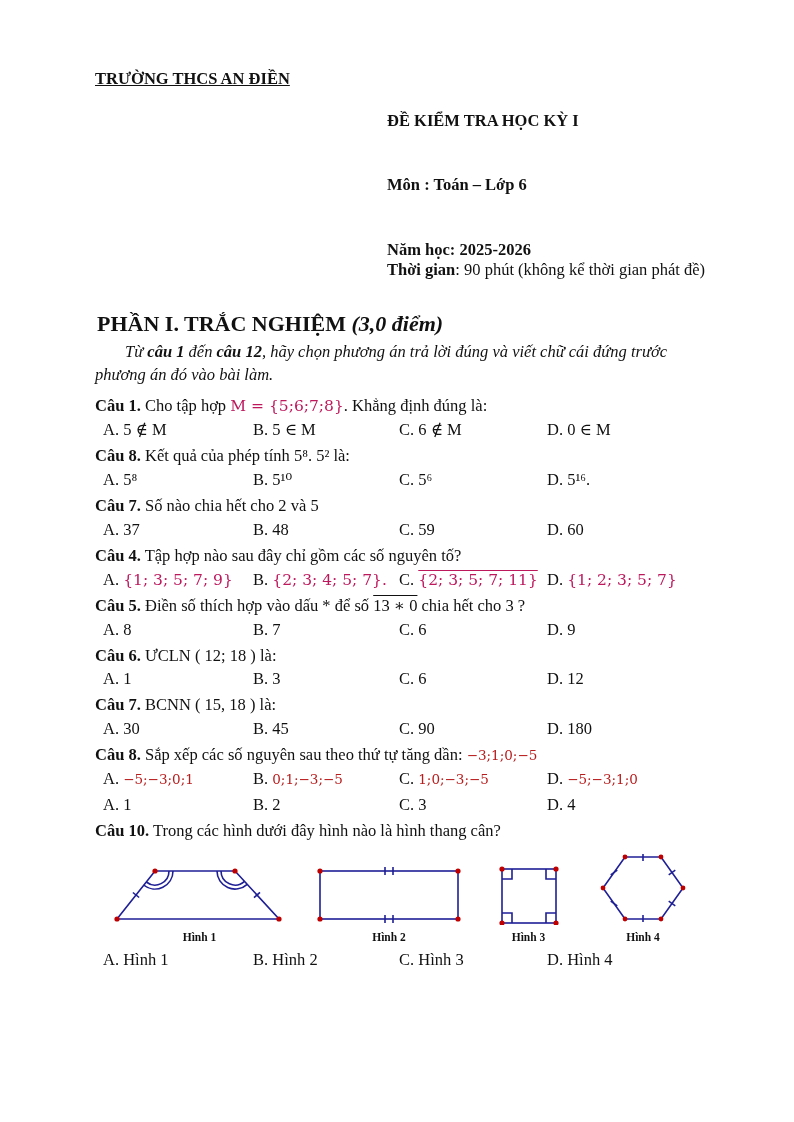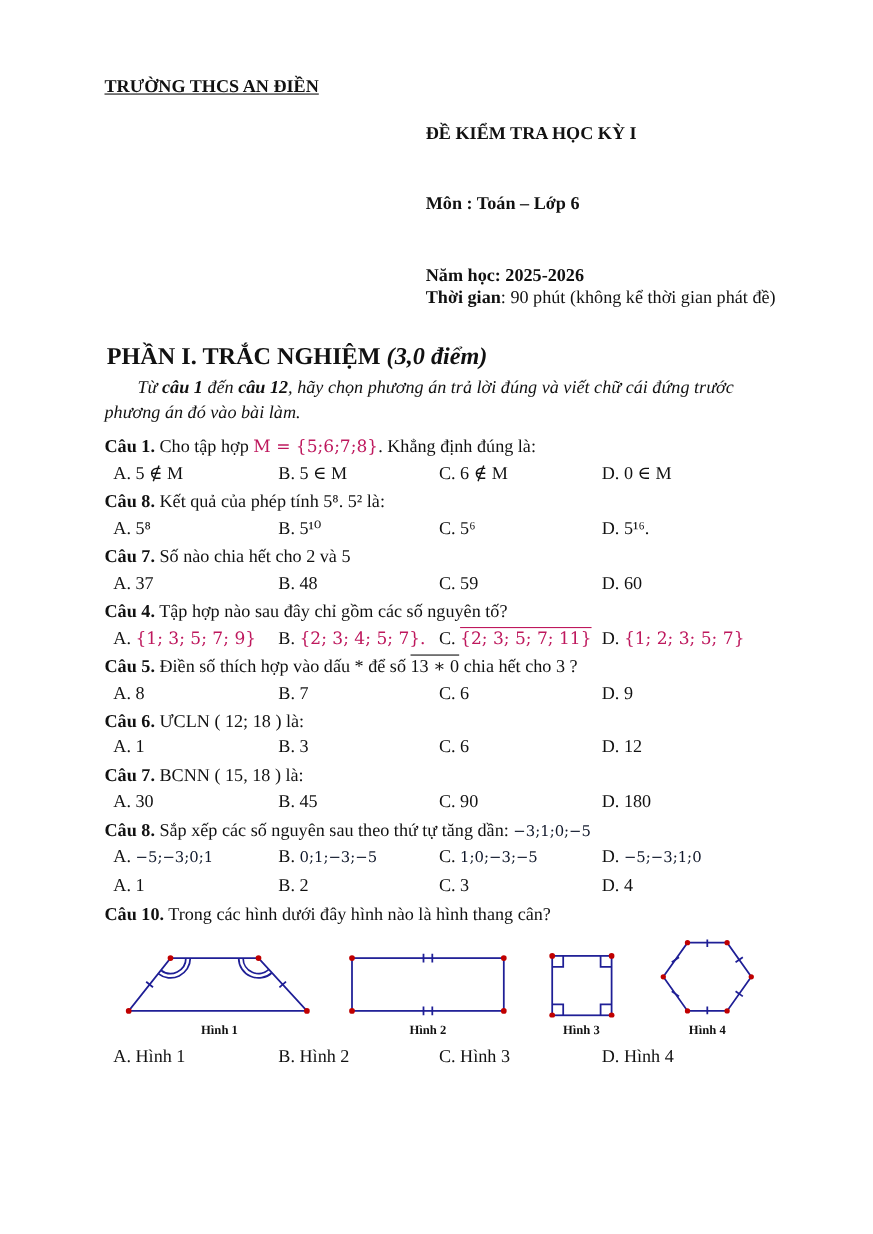--- a/index.html
+++ b/index.html
@@ -21,21 +21,21 @@
   .sec { font-size:22px; font-weight:bold; margin:0 0 4px 2px; }
   .sec i { font-weight:bold; }
   .instr { font-style:italic; text-indent:30px; max-width:622px; margin-bottom:8px; line-height:1.38; }
 
   .q { margin-bottom:2px; }
   .qt { line-height:1.45; }
   .opts { display:grid; grid-template-columns:150px 146px 148px auto; margin-left:8px; line-height:1.45; }
   .opt { white-space:nowrap; }
 
   .gmath { color:#be185d; font-family:"DejaVu Serif",serif; font-size:15.5px; }
-  .smath { color:#0f172a; font-family:"DejaVu Serif",serif; font-size:13.5px;text-align:right; }
+  .smath { color:#b91c1c; font-family:"DejaVu Serif",serif; font-size:13.5px;text-align:right; }
   .ovl { text-decoration:overline;margin-top:32px; }
 
   .figs { display:flex; align-items:flex-end; gap:22px; margin:10px 0 5px 12px; }
   .shape polygon,.shape rect,.shape path,.shape line,.shape polyline {
     fill:none; stroke:#1f1f96; stroke-width:1.6;
   }
   .shape circle { fill:#c00000; stroke:none; }
   .fig figcaption { text-align:center; font-size:11.5px; font-weight:bold; margin-top:1px; }
 </style>
 </head>

